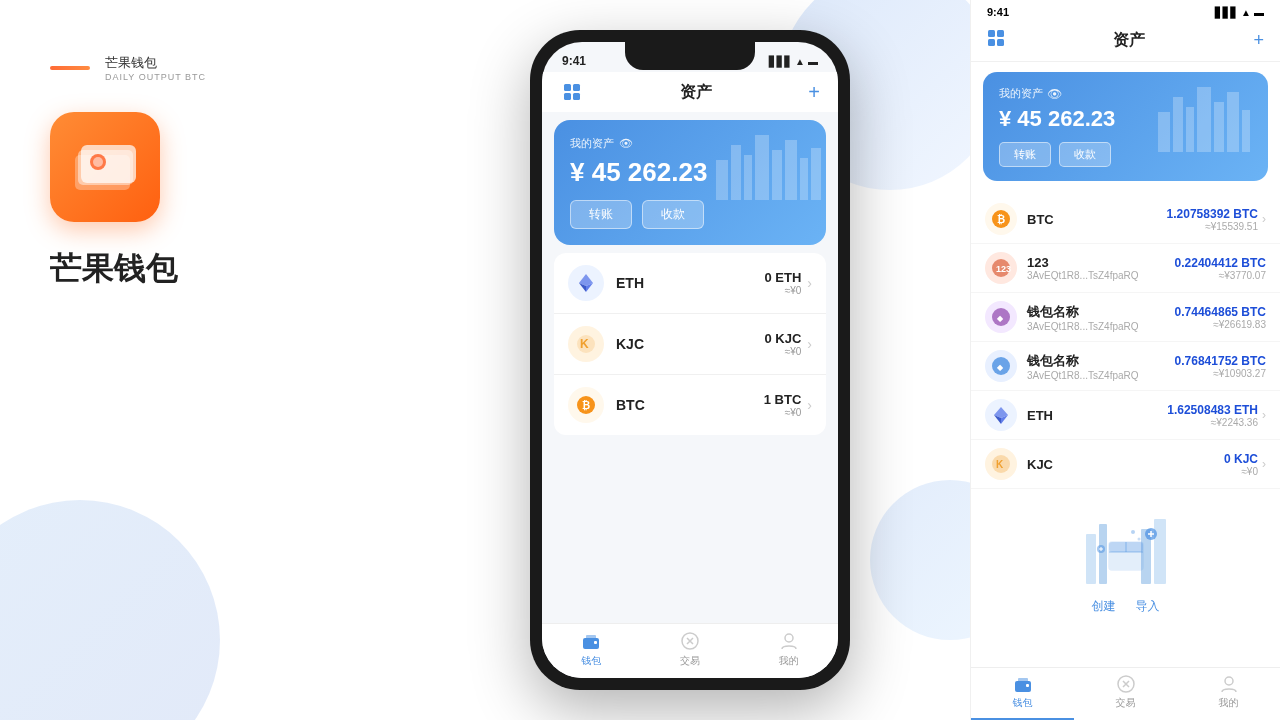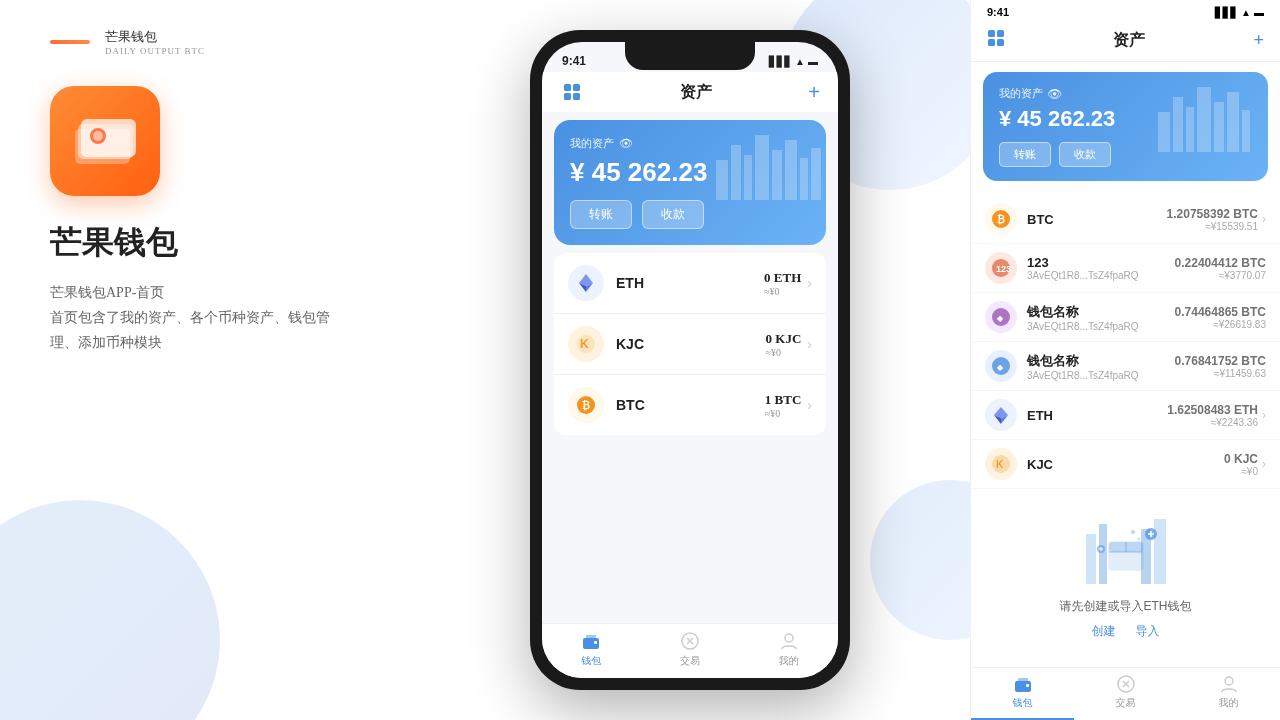--- a/index.html
+++ b/index.html
@@ -12,22 +12,21 @@
       position: relative;
     }
 
     
     .left-panel {
       position: absolute;
       left: 0; top: 0;
       width: 560px;
       height: 720px;
       background: #fff;
-      padding: 28px 50px;
-      font-family: Liberation Serif, serif;
+      padding: 54px 50px;
     }
     .brand-bar {
       display: flex;
       align-items: center;
       gap: 10px;
       margin-bottom: 30px;
     }
     .brand-line {
       width: 40px;
       height: 4px;
@@ -211,21 +210,21 @@
       justify-content: center;
       font-size: 18px;
       margin-right: 12px;
       flex-shrink: 0;
     }
     .coin-icon.eth { background: #ecf3ff; }
     .coin-icon.kjc { background: #fff3e0; }
     .coin-icon.btc { background: #fff8ec; }
     .coin-info { flex: 1; }
     .coin-name { font-size: 14px; font-weight: 600; color: #222; }
-    .coin-values { text-align: left; font-family: Liberation Serif, serif; }
+    .coin-values { text-align: right; }
     .coin-amount { font-size: 13px; font-weight: 600; color: #222; }
     .coin-cny { font-size: 10px; color: #999; }
     .coin-arrow { color: #ccc; font-size: 14px; margin-left: 6px; }
 
     
     .phone-nav {
       position: absolute;
       bottom: 0;
       left: 0;
       right: 0;
@@ -342,21 +341,21 @@
       align-items: center;
       justify-content: center;
       font-size: 16px;
       margin-right: 10px;
       flex-shrink: 0;
     }
     .right-coin-info { flex: 1; }
     .right-coin-name { font-size: 13px; font-weight: 600; color: #222; }
     .right-coin-addr { font-size: 10px; color: #aaa; }
     .right-coin-values { text-align: right; }
-    .right-coin-amount { font-size: 12px; font-weight: 600; color: #737373; }
+    .right-coin-amount { font-size: 12px; font-weight: 600; color: #1d4ed8; }
     .right-coin-cny { font-size: 10px; color: #aaa; }
     .right-coin-arrow { color: #ccc; font-size: 12px; margin-left: 4px; }
 
     
     .eth-create-section {
       padding: 15px 14px;
       text-align: center;
     }
     .eth-create-img {
       width: 90px;
@@ -426,25 +425,20 @@
         <rect x="8" y="10" width="55" height="35" rx="5" fill="rgba(255,255,255,0.45)"></rect>
         <rect x="11" y="5" width="55" height="38" rx="6" fill="rgba(255,255,255,0.7)"></rect>
 
         <circle cx="28" cy="22" r="8" fill="#ff6b35" opacity="0.9"></circle>
         <circle cx="28" cy="22" r="5" fill="white" opacity="0.5"></circle>
       </svg>
     </div>
   </div>
 
   <div class="app-title">芒果钱包</div>
-  <div class="app-desc">
-    <div>芒果钱包APP-首页</div>
-    <div>首页包含了我的资产、各个币种资产、钱包管</div>
-    <div>理、添加币种模块</div>
-  </div>
 
   <div class="deco-circle"></div>
 </div>
 
 <div class="phone-container">
   <div class="phone-frame">
     <div class="phone-screen">
       <div class="phone-notch"></div>
 
       <div class="phone-status-bar">
@@ -685,21 +679,21 @@
           <circle cx="10" cy="10" r="9" fill="#4a90e2" opacity="0.8"></circle>
           <text x="6" y="14" font-size="8" fill="white">◆</text>
         </svg>
       </div>
       <div class="right-coin-info">
         <div class="right-coin-name">钱包名称</div>
         <div class="right-coin-addr">3AvEQt1R8...TsZ4fpaRQ</div>
       </div>
       <div class="right-coin-values">
         <div class="right-coin-amount">0.76841752 BTC</div>
-        <div class="right-coin-cny">≈¥11459.63</div>
+        <div class="right-coin-cny">≈¥10903.27</div>
       </div>
     </div>
 
     <div class="right-coin-item">
       <div class="right-coin-icon" style="background:#ecf3ff;">
         <svg width="20" height="20" viewBox="0 0 20 20">
           <polygon points="10,2 17,10 10,13 3,10" fill="#627eea" opacity="0.8"></polygon>
           <polygon points="10,13 17,10 10,19" fill="#627eea"></polygon>
           <polygon points="10,13 3,10 10,19" fill="#3d5ac8"></polygon>
         </svg>
@@ -749,21 +743,20 @@
         <circle cx="70" cy="30" r="6" fill="#4a90e2" opacity="0.7"></circle>
         <line x1="67" y1="30" x2="73" y2="30" stroke="white" stroke-width="1.5"></line>
         <line x1="70" y1="27" x2="70" y2="33" stroke="white" stroke-width="1.5"></line>
         <circle cx="20" cy="45" r="4" fill="#4a90e2" opacity="0.5"></circle>
         <line x1="18" y1="45" x2="22" y2="45" stroke="white" stroke-width="1"></line>
         <line x1="20" y1="43" x2="20" y2="47" stroke="white" stroke-width="1"></line>
 
         <circle cx="52" cy="28" r="2" fill="#4a90e2" opacity="0.4"></circle>
         <circle cx="58" cy="35" r="1.5" fill="#4a90e2" opacity="0.3"></circle>
       </svg>
-      <div class="eth-create-text">请先创建或导入ETH钱包</div>
       <div class="eth-create-links">
         <span class="eth-create-link">创建</span>
         <span class="eth-create-link">导入</span>
       </div>
     </div>
   </div>
 
   <div class="right-nav" style="position:relative;">
     <div class="right-nav-item active">
       <svg width="20" height="20" viewBox="0 0 20 20">

